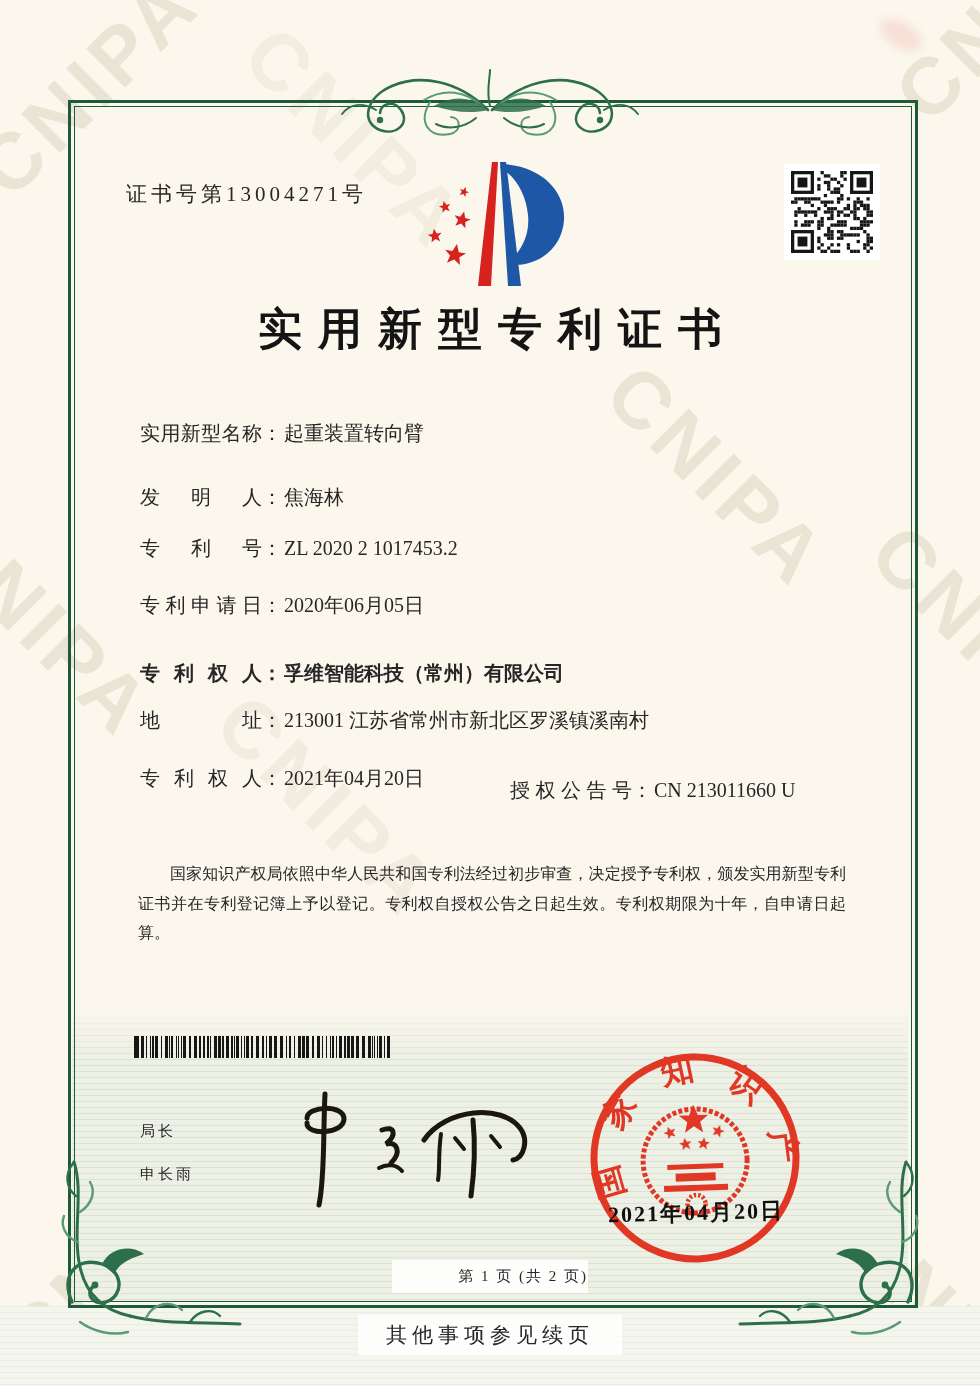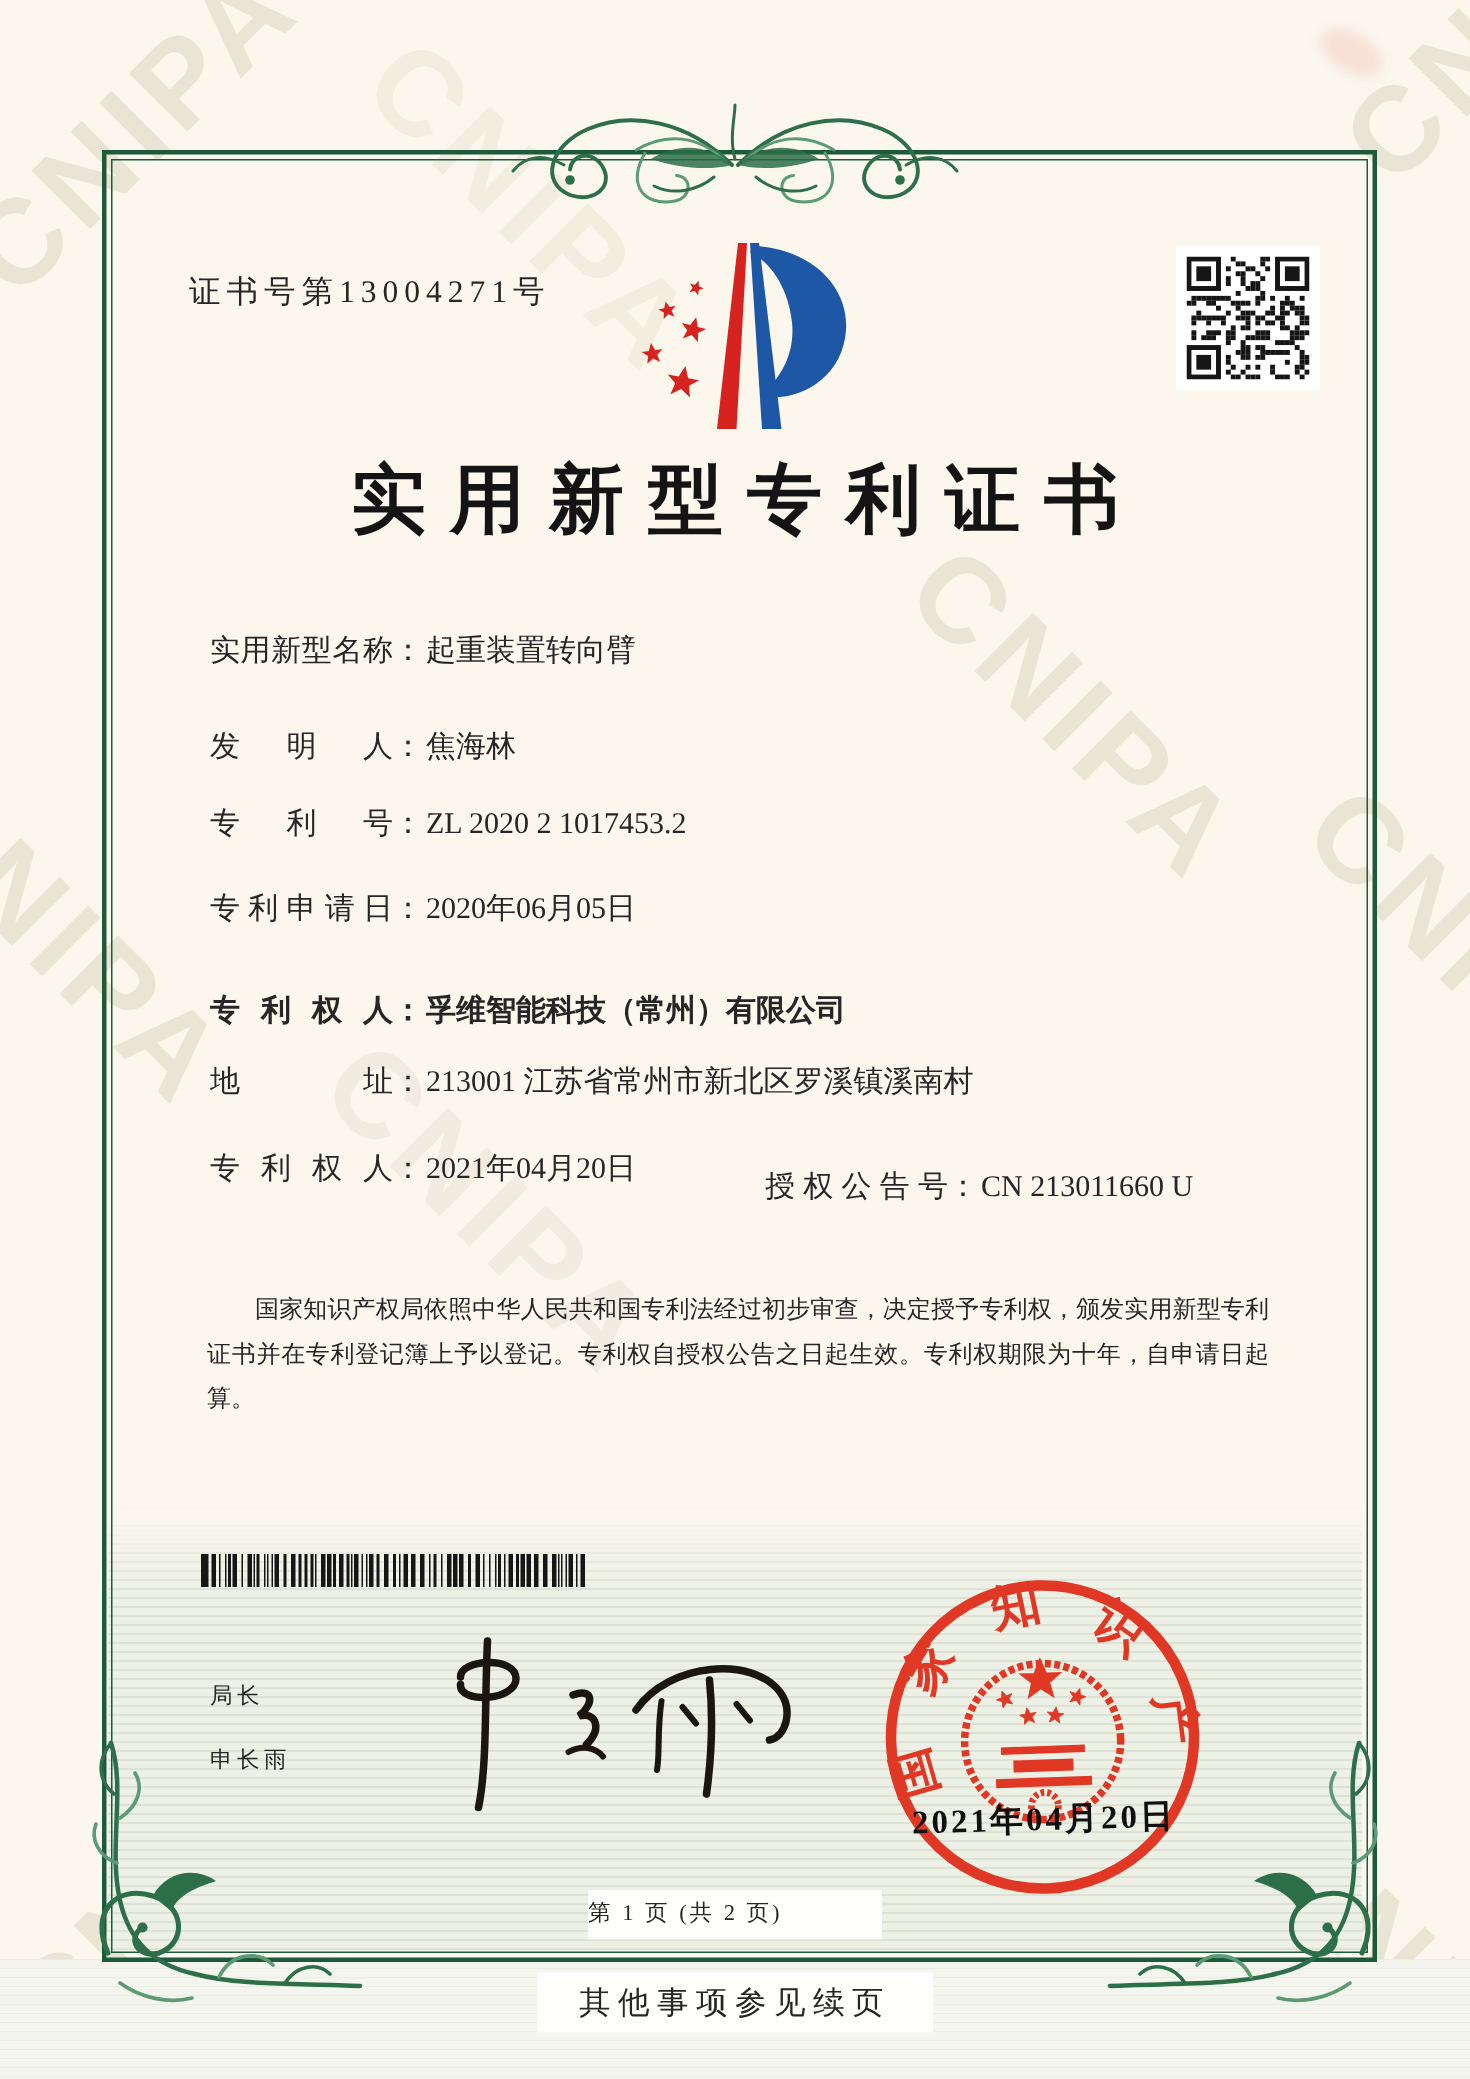--- a/index.html
+++ b/index.html
@@ -46,21 +46,21 @@
   .ornament{position:absolute;z-index:3;pointer-events:none;}
   .orn-top{left:280px;top:62px;}
   .orn-bl{left:50px;top:1152px;}
   .orn-br{left:732px;top:1152px;transform:scaleX(-1);}
   
   .certno{position:absolute;left:126px;top:180px;font-size:21px;letter-spacing:4px;z-index:4;}
   .logo{position:absolute;left:420px;top:156px;z-index:4;}
   .qr{position:absolute;left:784px;top:164px;width:96px;height:96px;background:#fff;
     padding:7px;box-sizing:border-box;z-index:4;}
   .title{position:absolute;left:0;top:300px;width:980px;text-align:center;z-index:4;
-    font-size:50px;font-weight:bold;letter-spacing:16px;padding-left:16px;box-sizing:border-box;color:#141414;}
+    font-size:44px;font-weight:bold;letter-spacing:16px;padding-left:16px;box-sizing:border-box;color:#141414;}
   
   .fields{position:absolute;left:140px;top:420px;width:710px;z-index:4;font-size:20px;}
   .frow{position:absolute;left:0;white-space:nowrap;}
   .frow:nth-of-type(1){top:0;}
   .frow:nth-of-type(2){top:64px;}
   .frow:nth-of-type(3){top:115px;}
   .frow:nth-of-type(4){top:172px;}
   .frow:nth-of-type(5){top:240px;font-weight:bold;}
   .frow:nth-of-type(6){top:287px;}
   .frow:nth-of-type(7){top:345px;}
@@ -72,21 +72,21 @@
     font-size:16px;line-height:29.5px;text-align:justify;margin-top:43px;}
   .paras p{margin:0;text-indent:2em;}
   
   .barcode{position:absolute;left:134px;top:1036px;z-index:4;}
   .officer{position:absolute;left:140px;top:1110px;z-index:4;font-size:15px;line-height:43px;letter-spacing:3px;}
   .signature{position:absolute;left:262px;top:1078px;z-index:4;}
   .seal{position:absolute;left:583px;top:1046px;z-index:5;transform:rotate(-2deg);}
   .seal-date{position:absolute;left:588px;top:1198px;width:216px;text-align:center;z-index:6;
     font-size:22px;font-weight:bold;letter-spacing:2px;color:#101010;transform:rotate(-1.5deg);}
   .pageinfo{position:absolute;left:392px;top:1260px;width:196px;height:33px;z-index:5;
-    background:rgba(255,255,255,.92);text-align:left;line-height:33px;font-size:15px;letter-spacing:2px;}
+    background:rgba(255,255,255,.92);text-align:right;line-height:33px;font-size:15px;letter-spacing:2px;}
   .continuation{position:absolute;left:358px;top:1315px;width:264px;height:40px;z-index:5;
     background:rgba(255,255,255,.85);text-align:center;line-height:40px;font-size:21px;letter-spacing:5px;}
 </style>
 </head>
 <body>
 
 <div class="wm wm1">CNIPA</div>
 <div class="wm wm2">CNIPA</div>
 <div class="wm wm3">CNIPA</div>
 <div class="wm wm4">CNIPA</div>

